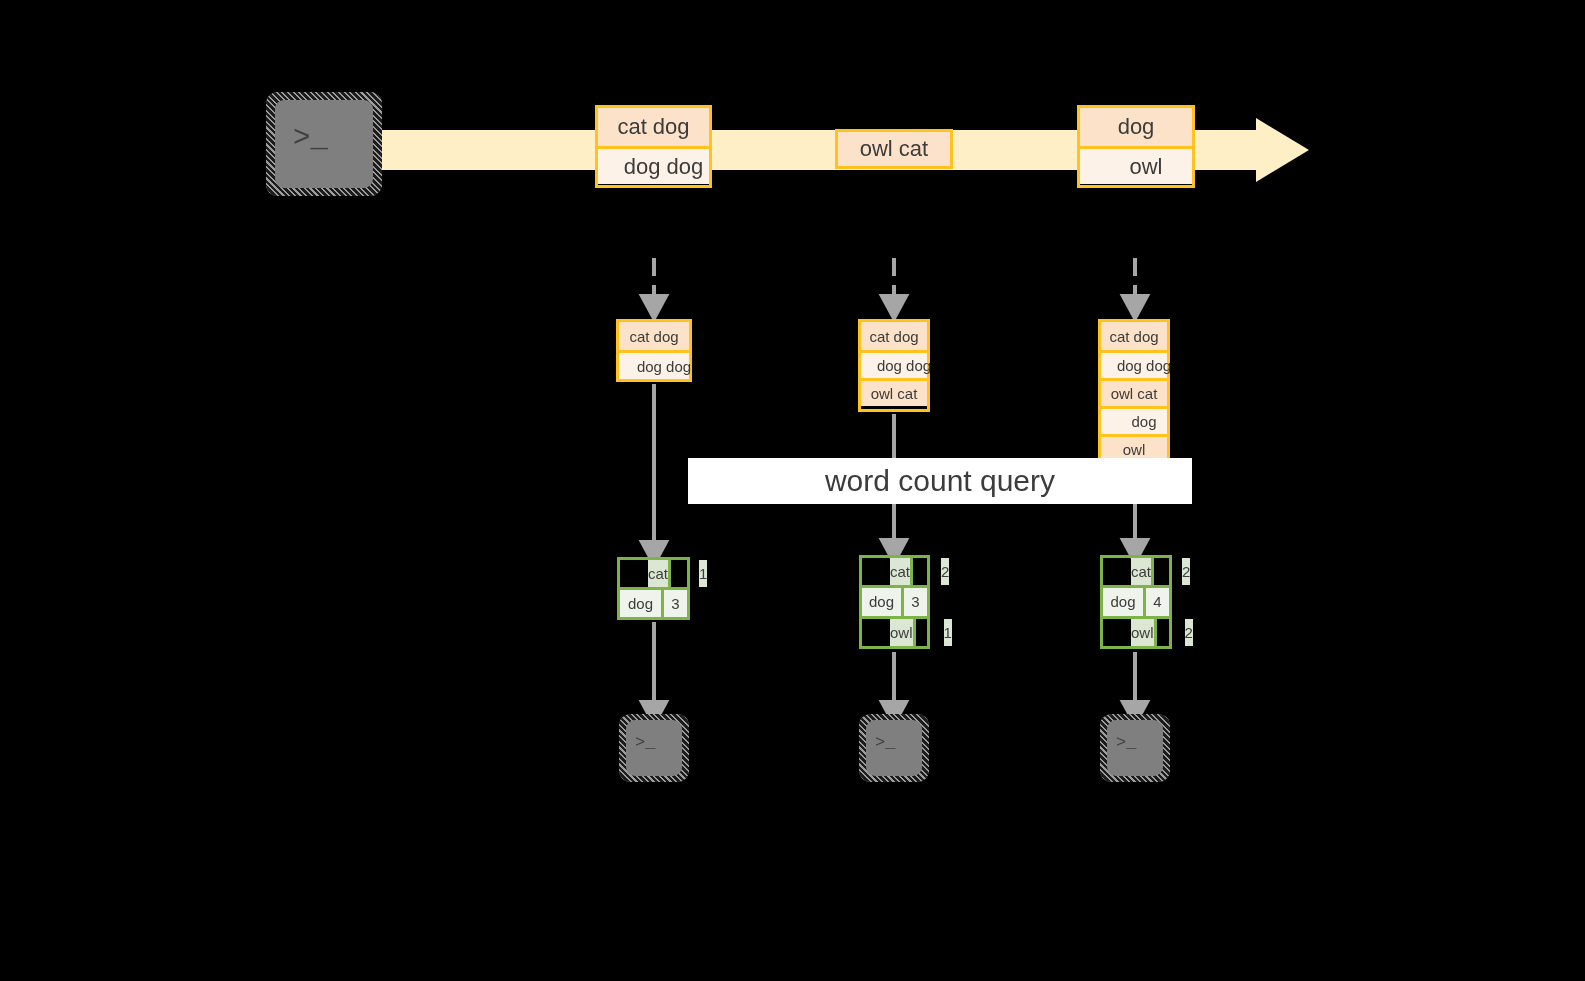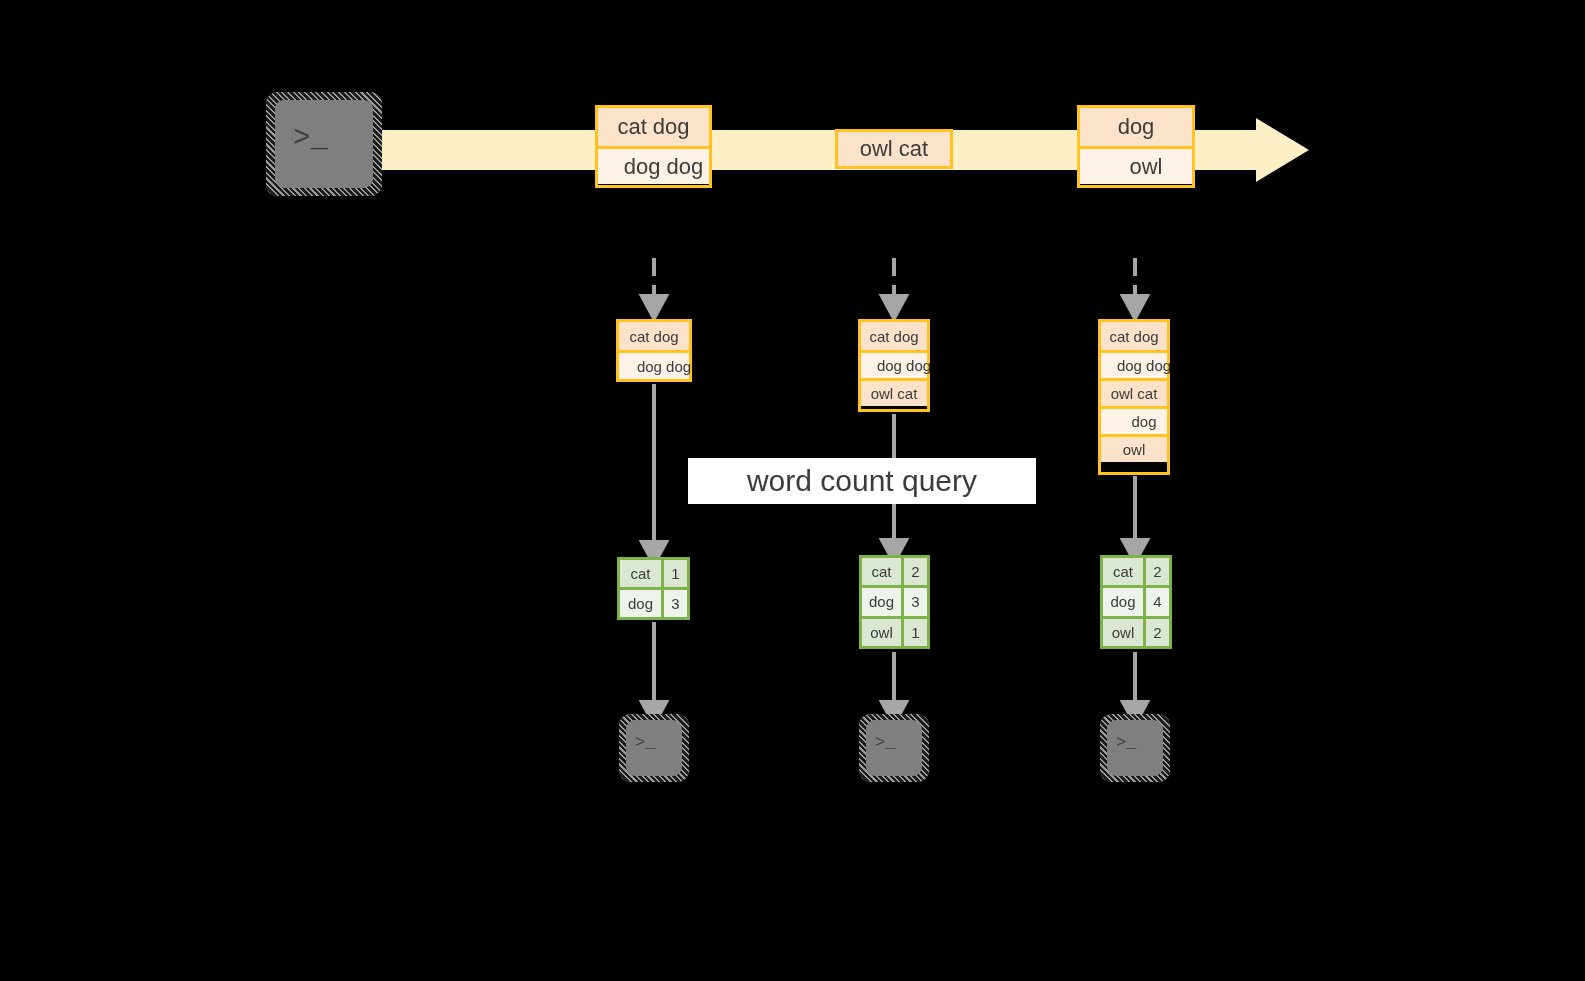--- a/index.html
+++ b/index.html
@@ -94,21 +94,21 @@
   .gbox .grow + .grow { border-top: 3px solid #7EB34A; }
   .gbox .gcell {
     box-sizing: border-box;
     display: flex;
     align-items: center;
     justify-content: center;
     color: #3c3c3c;
     white-space: nowrap;
   }
   .gbox .gcell.key { border-right: 3px solid #7EB34A; }
-  .grow.dark  .gcell { background: #DBE7D3; }
+  .grow.dark  .gcell { background: #DBE7D3; margin-left: 28px; }
   .grow.light .gcell { background: #EEF4EB; }
 
   
   .qlabel {
     position: absolute;
     box-sizing: border-box;
     background: #FFFFFF;
     color: #3c3c3c;
     display: flex;
     align-items: center;
@@ -188,21 +188,21 @@
   </div>
 
   <div class="obox" style="left:1098px; top:319px; width:72px; height:156px;">
     <div class="orow dark" style="height:28px; font-size:15px;">cat dog</div>
     <div class="orow light" style="height:28px; font-size:15px;">dog dog</div>
     <div class="orow dark" style="height:28px; font-size:15px;">owl cat</div>
     <div class="orow light" style="height:28px; font-size:15px;">dog</div>
     <div class="orow dark" style="height:28px; font-size:15px;">owl</div>
   </div>
 
-  <div class="qlabel" style="left:688px; top:458px; width:348px; height:46px; font-size:30px;">word count query</div>
+  <div class="qlabel" style="left:688px; top:458px; width:504px; height:46px; font-size:30px;">word count query</div>
 
   <div class="gbox" style="left:617px; top:557px; width:73px; height:63px;">
     <div class="grow dark">
       <div class="gcell key" style="width:44px; font-size:15px;">cat</div>
       <div class="gcell val" style="flex:1; font-size:15px;">1</div>
     </div>
     <div class="grow light">
       <div class="gcell key" style="width:44px; font-size:15px;">dog</div>
       <div class="gcell val" style="flex:1; font-size:15px;">3</div>
     </div>

